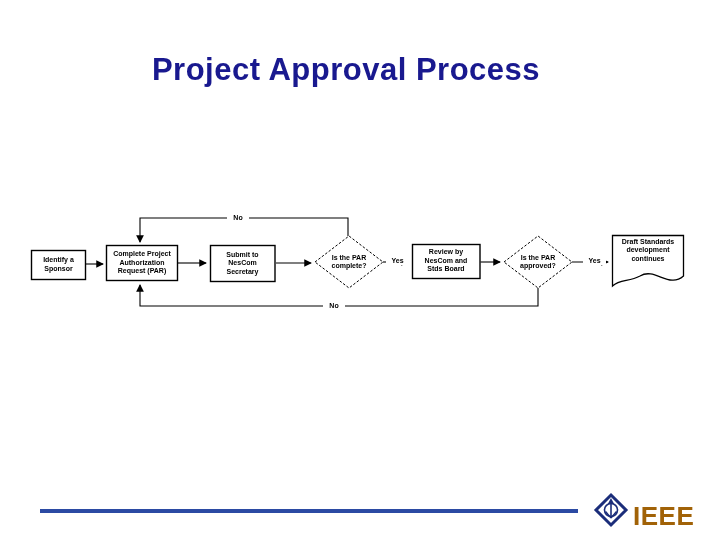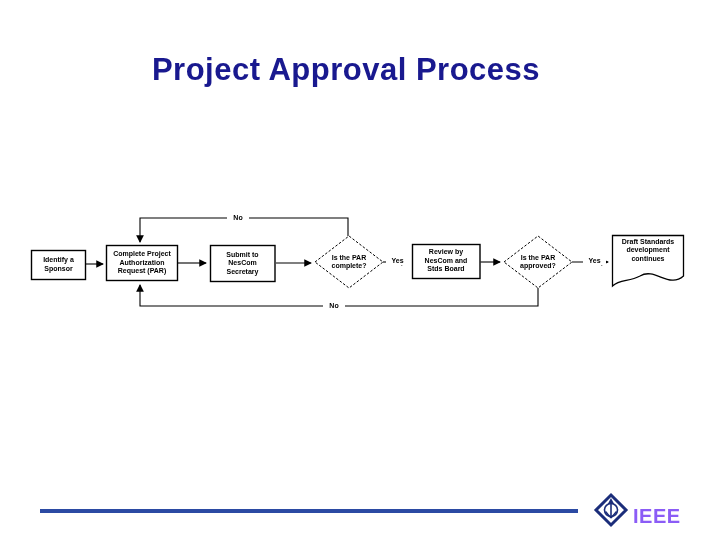--- a/index.html
+++ b/index.html
@@ -61,23 +61,23 @@
     background: #2B4AA3;
   }
   .logo {
     position: absolute;
     left: 592px;
     top: 491px;
     display: flex;
     align-items: center;
   }
   .logo-text {
-    font-size: 20px;
+    font-size: 26px;
     font-weight: bold;
-    color: #8b5cf6;
+    color: #a16207;
     letter-spacing: 0.5px;
     margin-left: 3px;
     line-height: 1;
     margin-top: 12px;
   }
 </style>
 </head>
 <body>
 
 <div class="slide">

